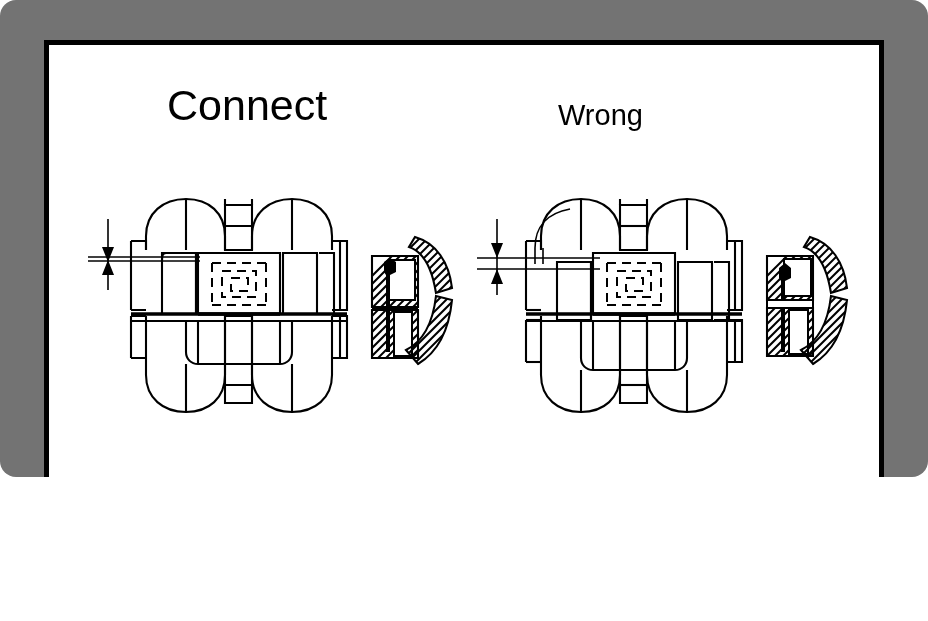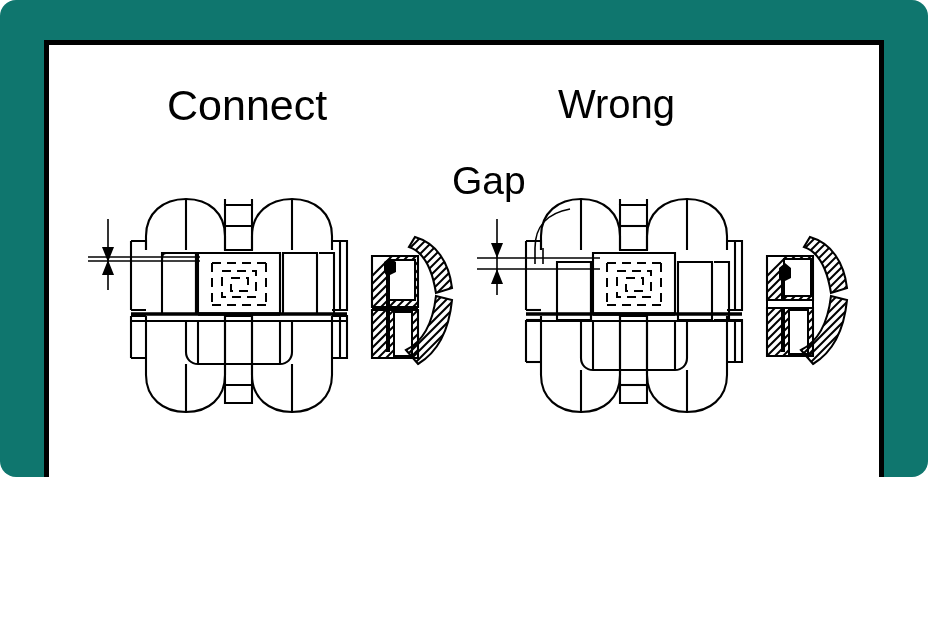--- a/index.html
+++ b/index.html
@@ -7,21 +7,21 @@
     padding: 0;
     background: #ffffff;
   }
   body {
     font-family: "Liberation Sans", sans-serif;
   }
   #page {
     position: relative;
     width: 928px;
     height: 477px;
-    background: #0f766e;
+    background: #737373;
     overflow: hidden;
     border-radius: 16px;
   }
   #frame {
     position: absolute;
     left: 44px;
     top: 40px;
     width: 840px;
     height: 532px;
     border: 5px solid #000000;
@@ -35,22 +35,22 @@
     white-space: nowrap;
     line-height: 1;
   }
   #label-connect {
     left: 167px;
     top: 84px;
     font-size: 43px;
   }
   #label-wrong {
     left: 558px;
-    top: 84px;
-    font-size: 40px;
+    top: 101px;
+    font-size: 29px;
   }
   #label-gap {
     left: 452px;
     top: 161px;
     font-size: 39px;
   }
   #ref-code {
     position: absolute;
     right: 12px;
     bottom: 8px;
@@ -103,21 +103,20 @@
 <body>
 
 <div id="page">
 
   <div id="frame"></div>
 
   <span class="fig-label" id="label-connect">Connect</span>
 
   <span class="fig-label" id="label-wrong">Wrong</span>
 
-  <span class="fig-label" id="label-gap">Gap</span>
 
 
   <svg class="art" viewBox="0 0 928 621" xmlns="http://www.w3.org/2000/svg">
     <defs>
       <clipPath id="clipL1">
         <path d="M372 256 L418 256 L418 307 L372 307 Z"></path>
       </clipPath>
       <clipPath id="clipL2">
         <path d="M372 310 L418 310 L418 358 L372 358 Z"></path>
       </clipPath>

